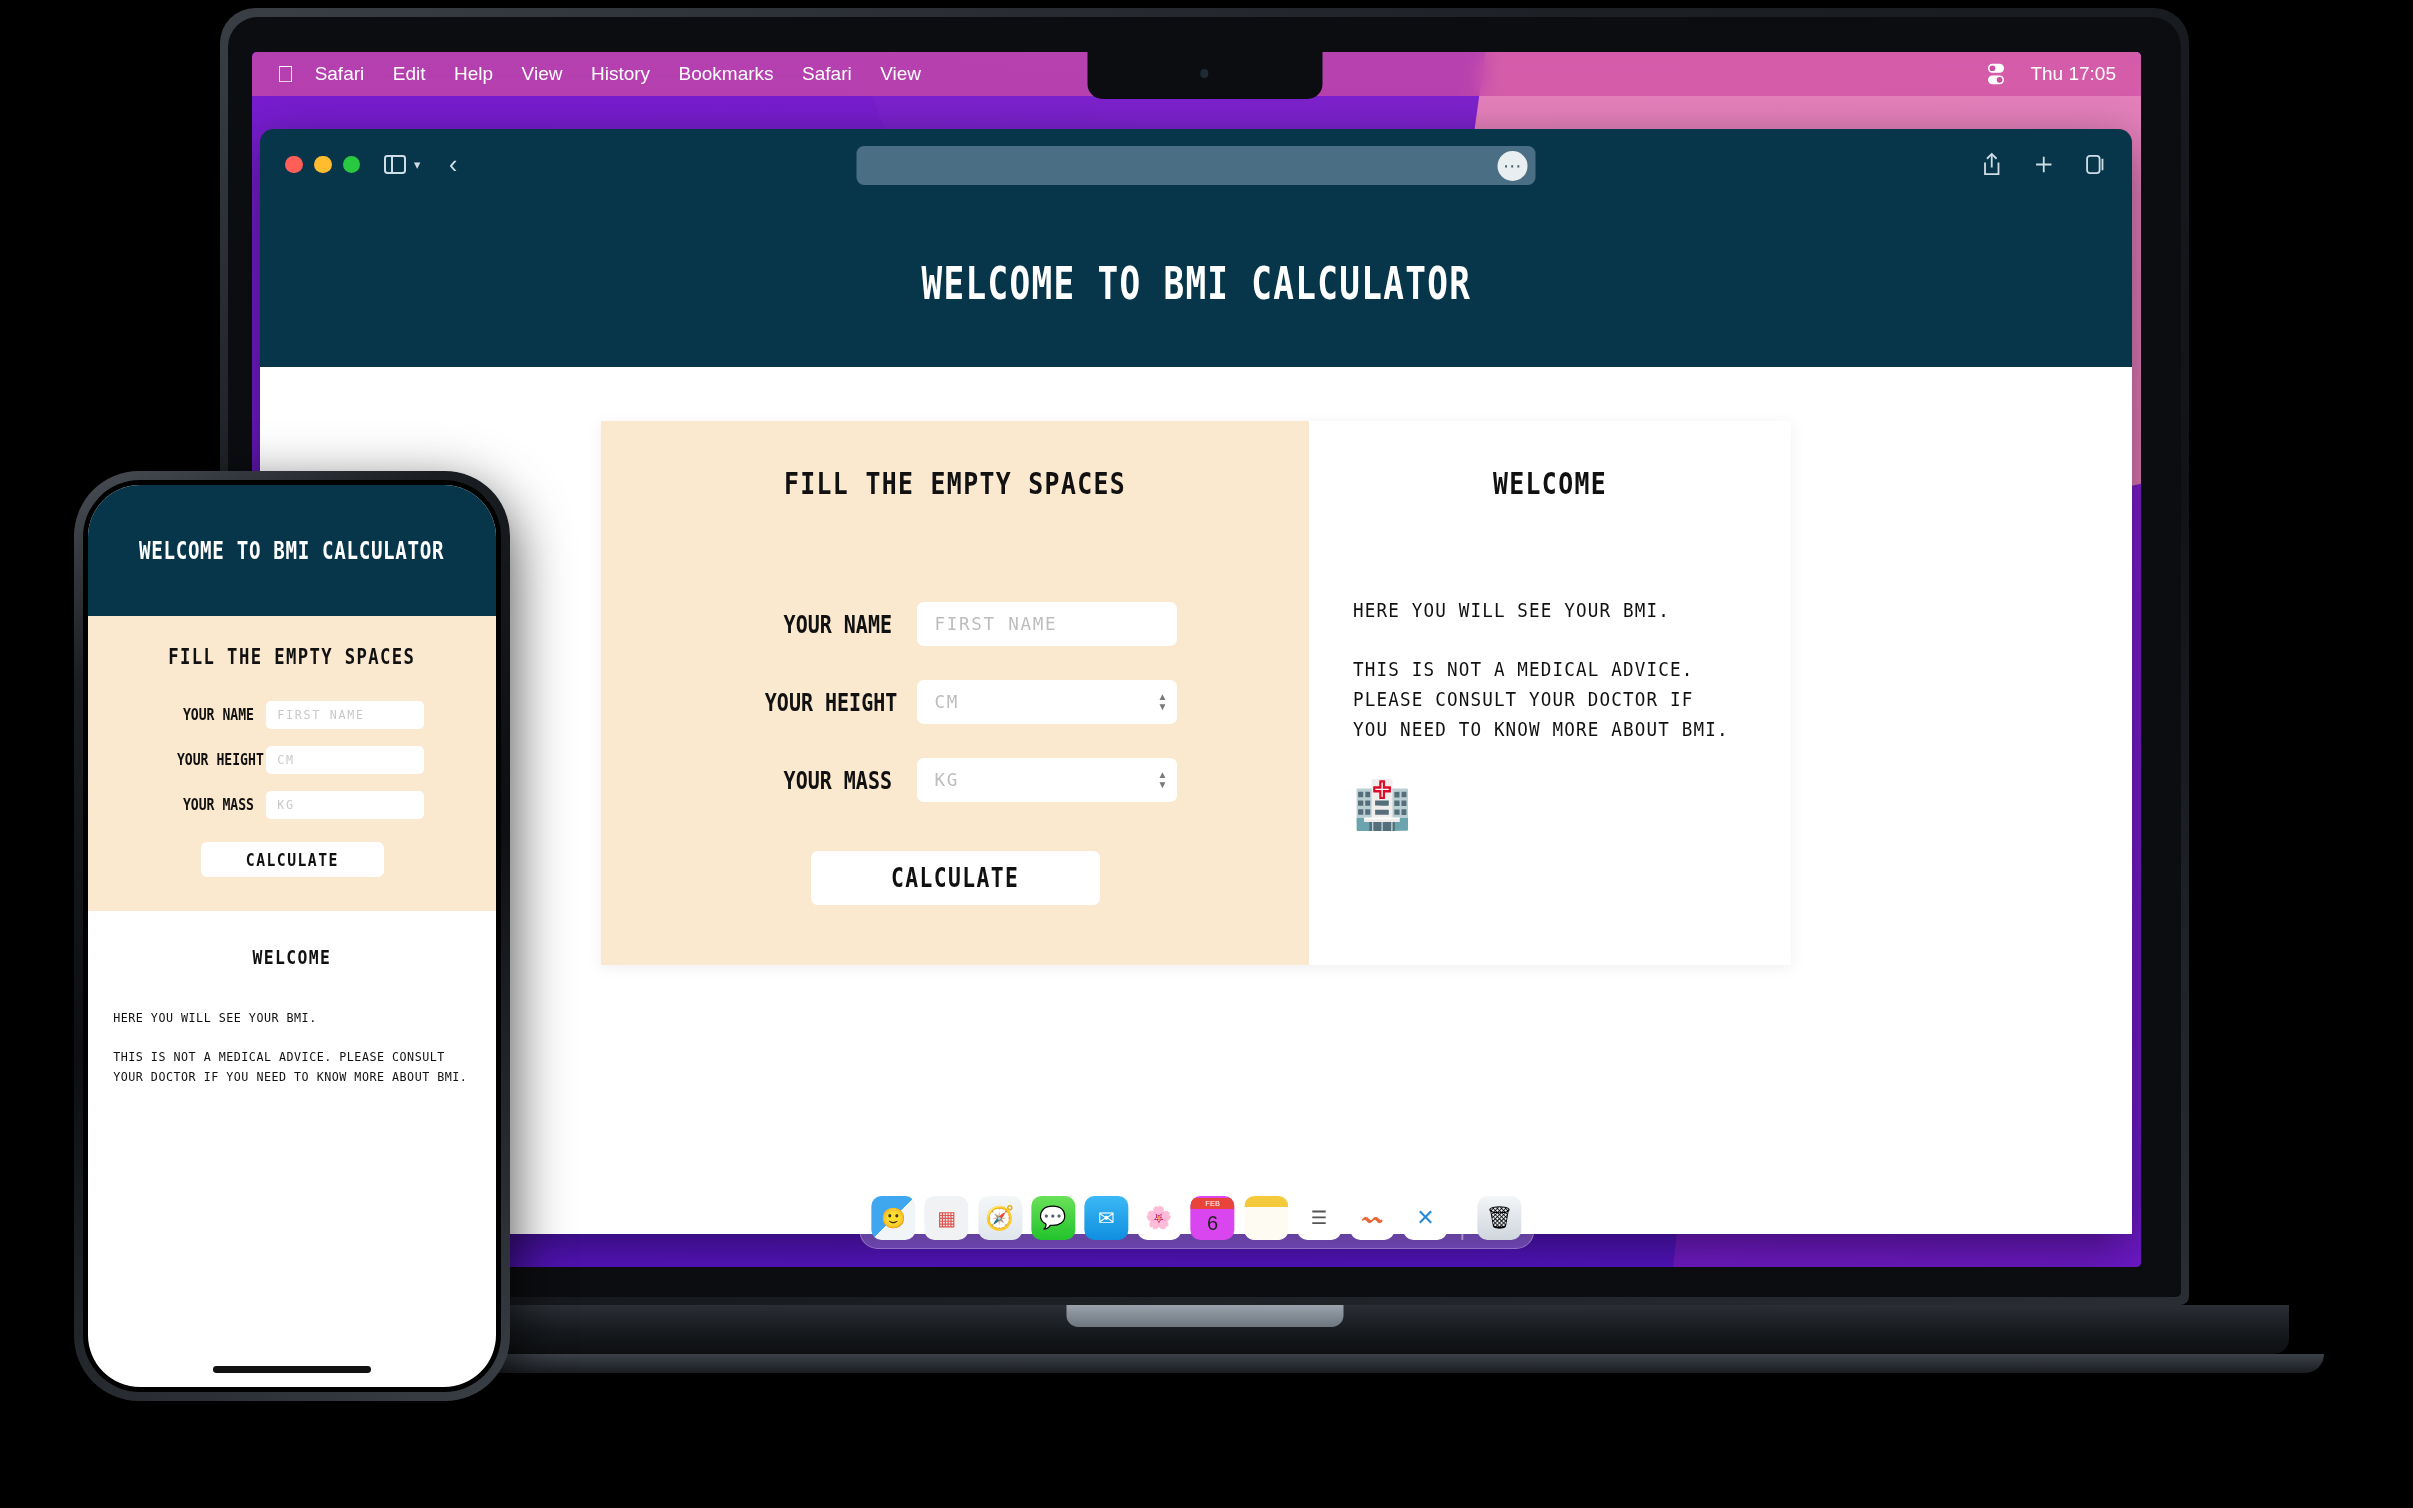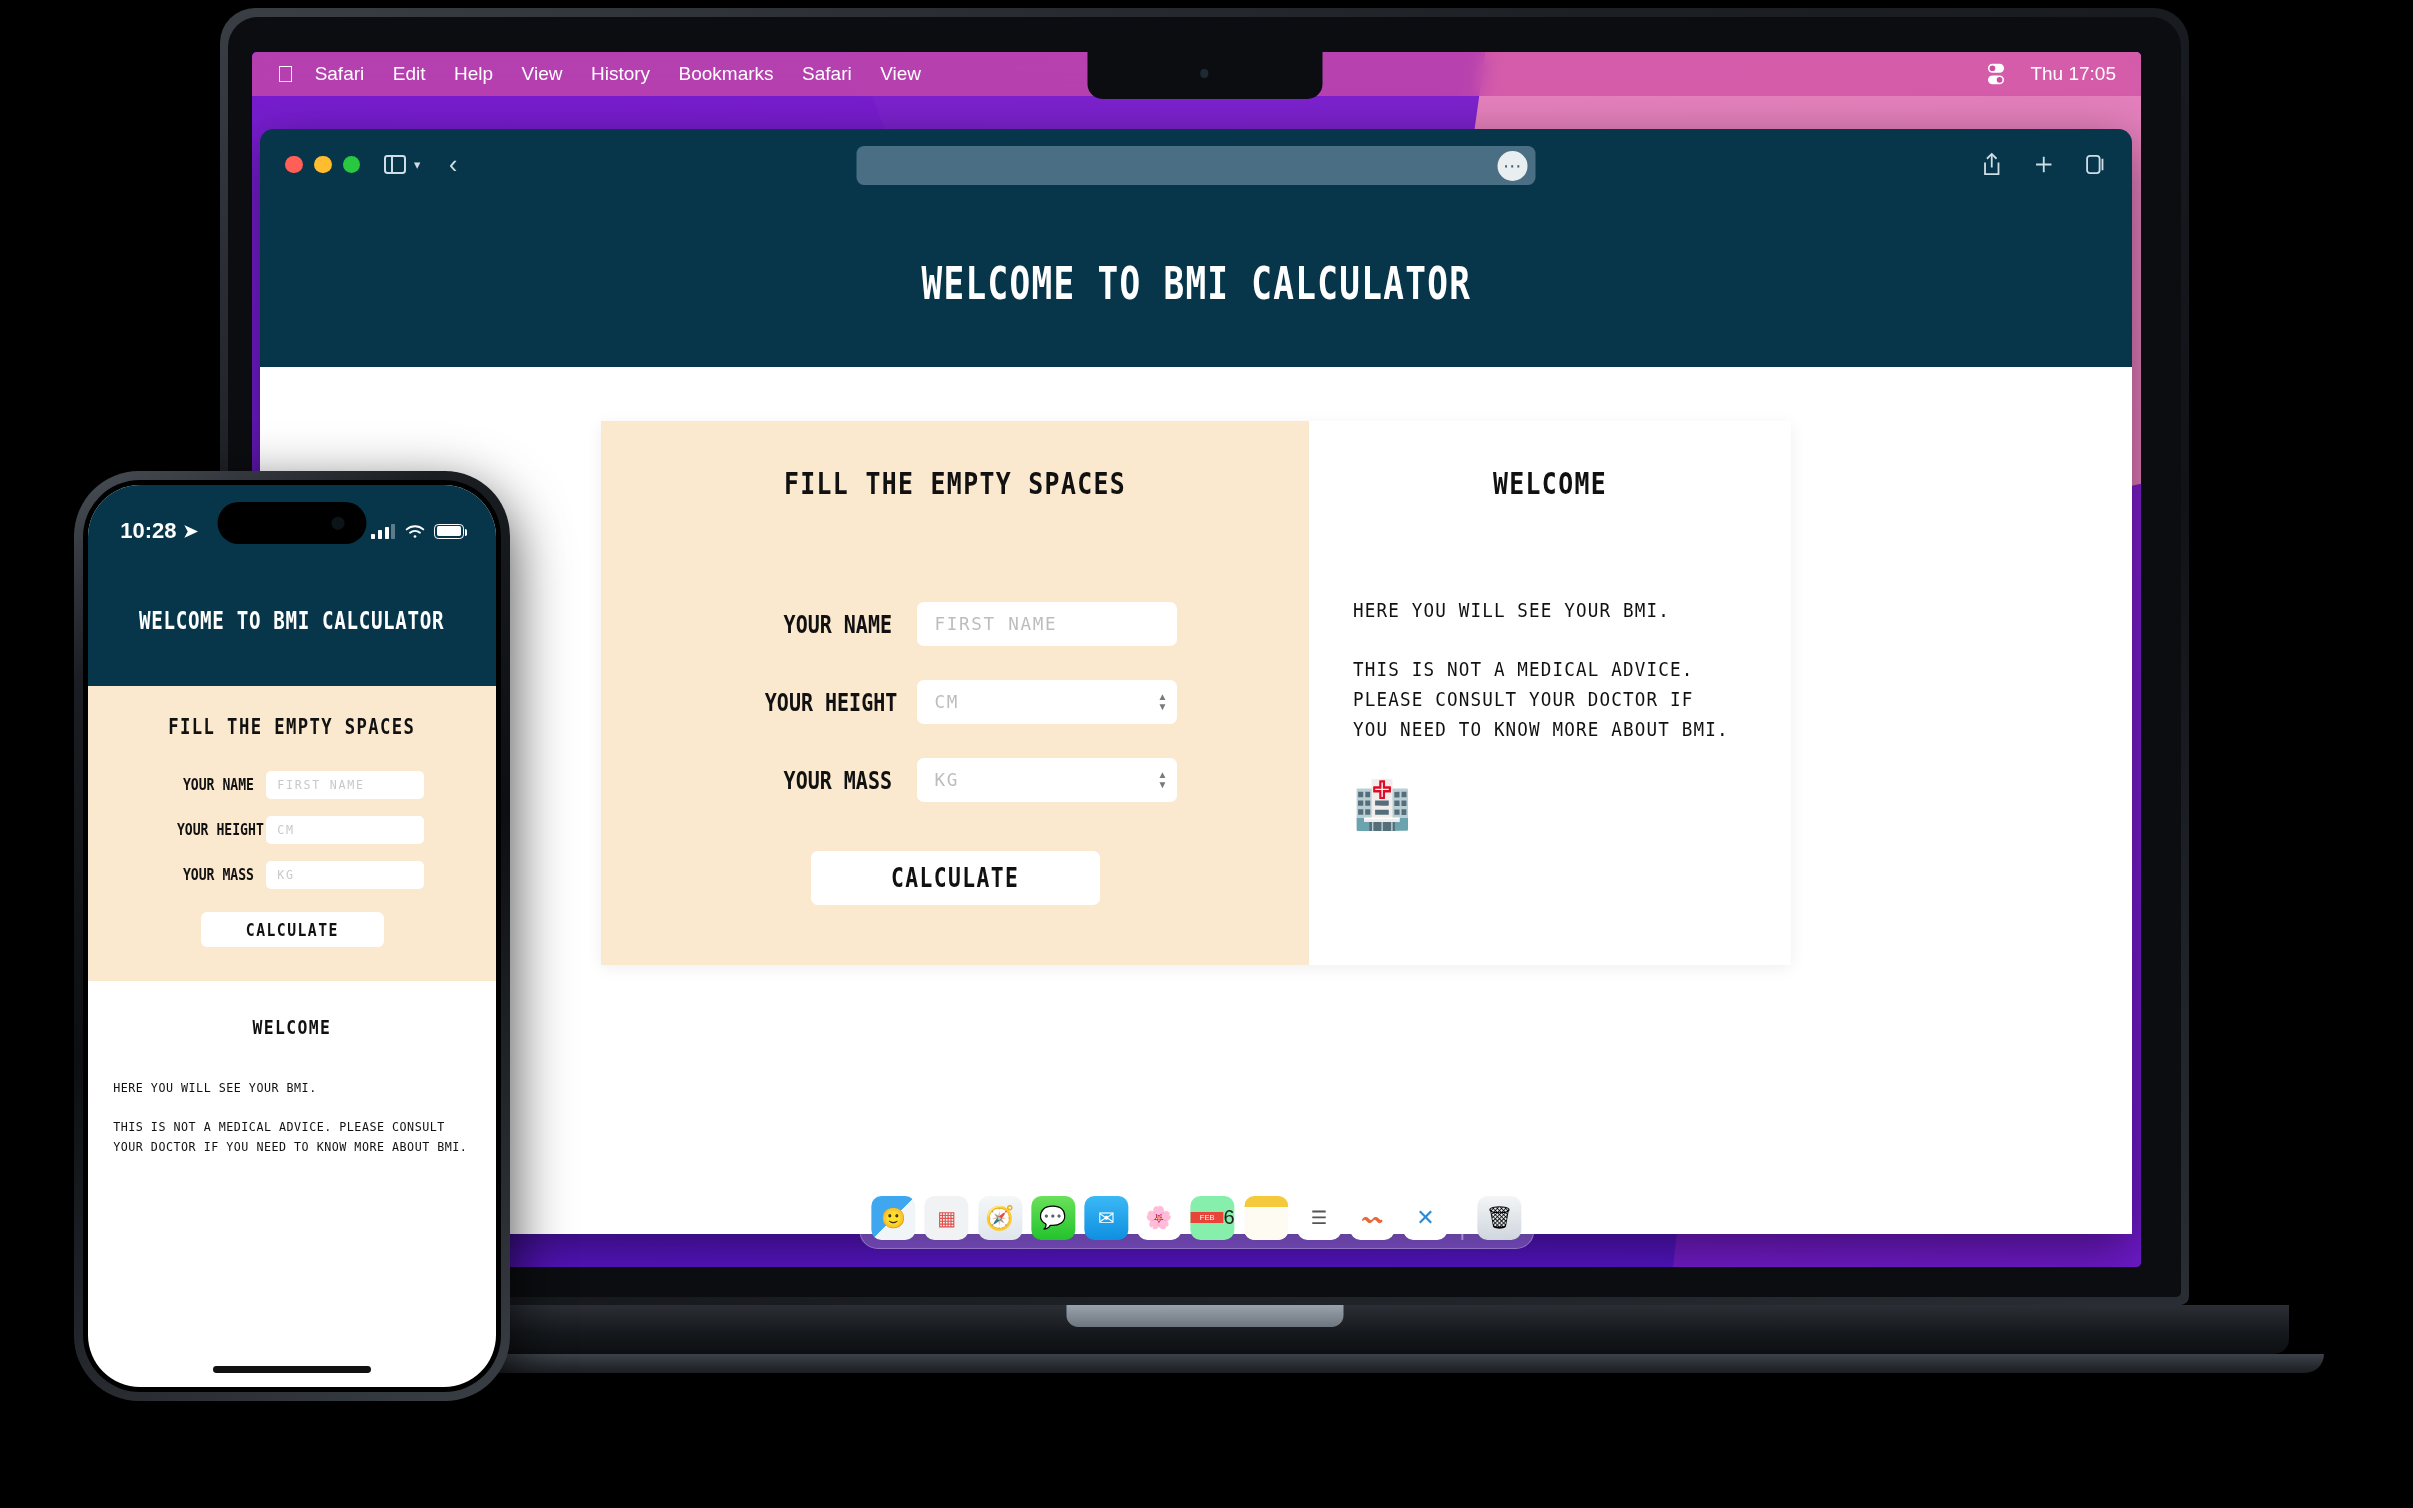--- a/index.html
+++ b/index.html
@@ -325,21 +325,21 @@
             </span>
           <span class="dockicon" style="background:linear-gradient(180deg,#6ae15a,#22c32c)">
               <span style="font-size:22px;color:#fff">💬</span>
             </span>
           <span class="dockicon" style="background:linear-gradient(180deg,#3bb8f5,#0f8fe0)">
               <span style="font-size:20px;color:#fff">✉</span>
             </span>
           <span class="dockicon" style="background:#fff">
               <span style="font-size:22px">🌸</span>
             </span>
-          <span class="dockicon" style="background:#86efac;flex-direction:row;gap:0">
+          <span class="dockicon" style="background:#d946ef;flex-direction:column;gap:0">
             <span style="background:#e8443a;color:#fff;font-size:7.5px;width:100%;text-align:center;line-height:11px">FEB</span>
             <span style="font-size:20px;color:#222;line-height:28.5px">6</span>
           </span>
           <span class="dockicon" style="background:#fff;flex-direction:column;gap:0">
             <span style="background:#f5c93c;width:100%;height:11px"></span>
               <span style="flex:1;width:100%;background:#fdfbf2"></span>
           </span>
           <span class="dockicon" style="background:#fff">
               <span style="font-size:18.4px;color:#555">☰</span>
             </span>
@@ -359,45 +359,20 @@
 
     <div class="base"></div>
     <div class="notch-base"></div>
     <div class="foot"></div>
   </div>
 
   <div class="iphone">
     <div class="iphone-inner">
       <div class="iscreen">
 
-        <div class="istatus">
-          <span class="itime">
-            <span>10:28</span>
-            <span class="loc-arrow">➤</span>
-          </span>
-          <span class="dyn-island">
-            <span class="dyn-cam"></span>
-          </span>
-          <span class="istatus-right">
-            <span class="sig">
-              <i style="height:5px"></i>
-                <i style="height:8.4px"></i>
-                <i style="height:11.7px"></i>
-                <i style="height:15px;opacity:.35"></i>
-            </span>
-            <svg width="20" height="15" viewBox="0 0 24 18" fill="none" stroke="#fff" stroke-width="2.2" stroke-linecap="round">
-              <path d="M2 6.5 A15 15 0 0 1 22 6.5"></path>
-              <path d="M6 10.5 A9.5 9.5 0 0 1 18 10.5"></path>
-              <circle cx="12" cy="15" r="1.6" fill="#fff" stroke="none"></circle>
-            </svg>
-            <span class="batt">
-                <i></i>
-              </span>
-          </span>
-        </div>
 
         <div class="ihead">
           <div class="ihead-t">WELCOME TO BMI CALCULATOR</div>
         </div>
 
         <div class="iform">
           <div class="iform-h">FILL THE EMPTY SPACES</div>
           <div class="iform-rows">
             <div class="ifrow">
               <span class="iflabel">YOUR NAME</span>

